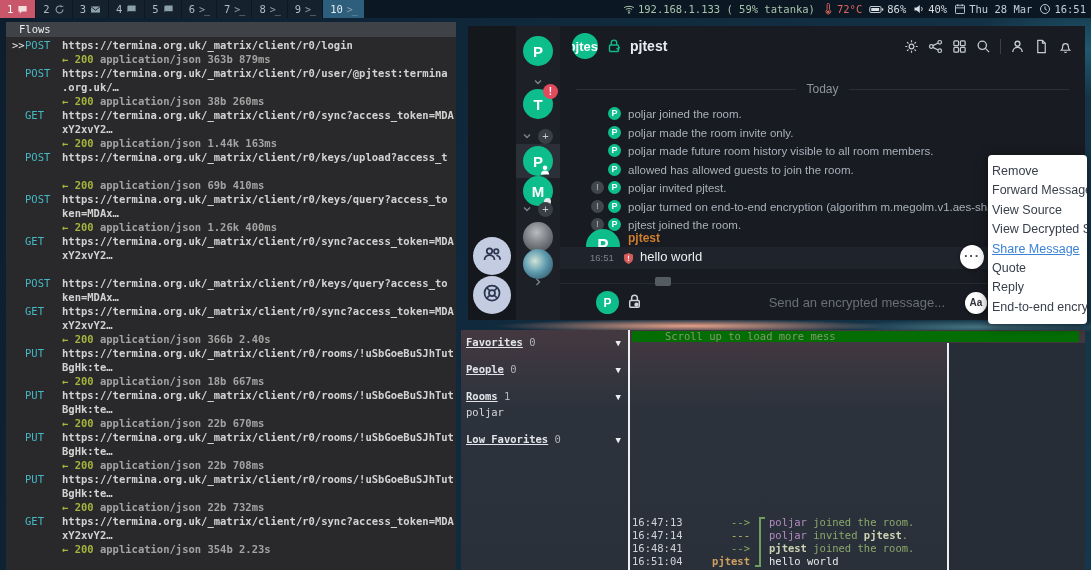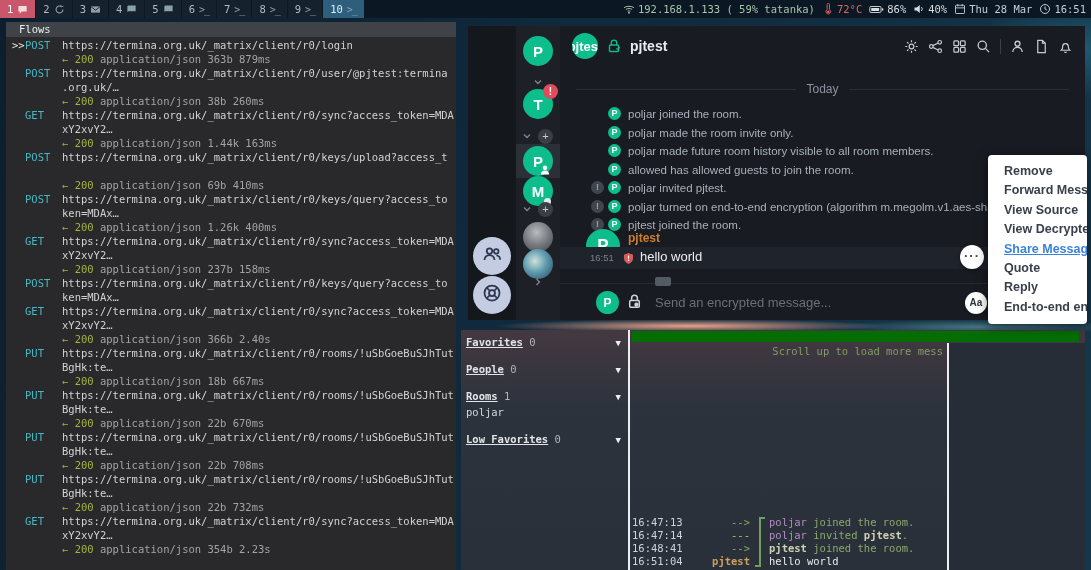--- a/index.html
+++ b/index.html
@@ -32,21 +32,21 @@
   .st-net{color:#a9c3ac;} .st-temp{color:#e0655f;} .st-batt{color:#d9dee3;}
   .st-vol{color:#d9dee3;} .st-date{color:#c3ced6;} .st-time{color:#c3ced6;}
 
   
   #mitm{position:absolute;left:6px;top:22px;width:450px;height:548px;background:#29292b;
     font-family:"DejaVu Sans Mono",monospace;font-size:10.5px;overflow:hidden;}
   .mitm-header{height:15px;line-height:15px;background:#3f4347;color:#ececec;padding-left:13px;margin-bottom:1px;}
   .mrow{display:flex;height:14px;line-height:14px;white-space:pre;}
   .mc1{flex:none;width:19px;padding-left:6px;color:#eaeaea;}
   .mc2{flex:none;width:37px;color:#45b8c4;}
-  .mc3{flex:1;overflow:hidden;color:#d2d2d2;}
+  .mc3{flex:1;overflow:hidden;color:#d2d2d2;font-weight:bold;}
   .m-arrow{color:#a6b33c;} .m-code{color:#a6b33c;} .m-meta{color:#a3a3a3;}
 
   
   #element{position:absolute;left:468px;top:26px;width:617px;height:294px;background:#181b21;display:flex;}
   #groupbar{flex:none;width:48px;background:#14171c;position:relative;}
   .gb-btn{position:absolute;left:5px;width:38px;height:38px;border-radius:50%;background:#c3cce1;
     display:flex;align-items:center;justify-content:center;color:#2b3550;}
   .gb-btn svg{width:20px;height:20px;}
   #rail{flex:none;width:44px;background:#1d2127;position:relative;}
   .av{position:absolute;left:7px;width:30px;height:30px;border-radius:50%;background:var(--element-green,#0ebd8c);
@@ -94,43 +94,43 @@
     color:#454a52;text-align:center;line-height:21px;font-size:13px;font-weight:700;letter-spacing:1px;
     box-shadow:0 1px 4px rgba(0,0,0,.45);}
   .composer{position:absolute;bottom:0;left:0;right:0;height:37px;border-top:1px solid #262b33;}
   .comp-pill{position:absolute;left:95px;top:-7px;width:16px;height:9px;background:#555b63;border-radius:2px;}
   .comp-avatar{position:absolute;left:36px;top:7px;width:23px;height:23px;border-radius:50%;
     background:var(--element-green,#0ebd8c);color:#fff;font-weight:700;font-size:12px;
     display:flex;align-items:center;justify-content:center;}
   .comp-lock{position:absolute;left:66px;top:9px;color:#cfd3d9;}
   .comp-lock svg{width:17px;height:17px;}
   .comp-input{position:absolute;left:95px;top:0;height:37px;line-height:37px;font-size:13px;color:#6b7076;width:290px;
-    white-space:nowrap;overflow:hidden;}
+    white-space:nowrap;overflow:hidden;text-align:right;}
   .fmt-btn{position:absolute;left:405px;top:8px;width:22px;height:22px;border-radius:50%;background:#fff;
     color:#2e333b;font-size:10px;font-weight:700;text-align:center;line-height:22px;box-shadow:0 1px 3px rgba(0,0,0,.4);}
   #ctx-menu{position:absolute;left:520px;top:129px;width:99px;background:#fff;border-radius:4px;
     box-shadow:0 2px 12px rgba(0,0,0,.5);padding:7px 0;overflow:hidden;z-index:5;}
-  .ctx-item{height:19.4px;line-height:19.4px;padding-left:16px;font-size:12.5px;color:#39404c;white-space:nowrap;font-weight:bold;}
+  .ctx-item{height:19.4px;line-height:19.4px;padding-left:4px;font-size:12.5px;color:#39404c;white-space:nowrap;}
   .ctx-item.hl{color:var(--link-blue,#3a83d8);text-decoration:underline;}
 
   
   #gomuks{position:absolute;left:461px;top:330px;width:624px;height:240px;
     background:linear-gradient(180deg, rgba(96,62,66,.45) 0px, rgba(43,49,59,0) 75px),
                linear-gradient(180deg,#2e343e 0%,#2a303a 100%);
     font-family:"DejaVu Sans Mono",monospace;font-size:10.5px;color:#d8dce0;overflow:hidden;}
   #gx-side{position:absolute;left:0;top:0;width:167px;height:100%;padding-top:5px;}
   .gx-sec{position:relative;margin-bottom:13px;padding-left:5px;height:14px;line-height:14px;}
   .gx-name{font-weight:700;text-decoration:underline;color:#e2e5e8;}
   .gx-count{color:#b0b5ba;}
   .gx-tri{position:absolute;right:7px;top:1px;font-size:9px;color:#eceef0;}
   .gx-item{position:relative;margin-top:-11px;margin-bottom:13px;padding-left:5px;height:14px;line-height:14px;color:#d4d8db;}
   #gx-vline1{position:absolute;left:167px;top:0;width:2px;height:100%;background:#eceff1;}
   #gx-main{position:absolute;left:169px;top:0;right:0;height:100%;}
   .gx-greenbar{position:absolute;left:2px;right:6px;top:1px;height:11px;background:var(--gomuks-bar-green,#046e04);}
-  .gx-banner{position:absolute;top:15px;left:0;width:313px;text-align:right;color:#7e9e68;white-space:nowrap;overflow:hidden;}
+  .gx-banner{position:absolute;top:0;left:0;width:313px;color:#7e9e68;white-space:nowrap;overflow:hidden;padding-left:35px;}
   #gx-log{position:absolute;left:0;top:186px;width:315px;}
   .gx-line{display:flex;height:13px;line-height:13px;white-space:pre;}
   .gx-time{flex:none;width:64px;padding-left:2px;color:#cfd4d8;}
   .gx-label{flex:none;width:56px;text-align:right;}
   .gx-msg{flex:1;margin-left:19px;overflow:hidden;}
   #gx-bar{position:absolute;left:129px;top:187px;height:50px;width:2px;background:#6f9f5f;}
   #gx-bar::before{content:"";position:absolute;left:0;top:0;width:6px;height:2px;background:#6f9f5f;}
   #gx-bar::after{content:"";position:absolute;right:0;bottom:0;width:6px;height:2px;background:#6f9f5f;}
   .s-purple{color:#b48ac2;} .s-green{color:#8aa86a;} .s-boldgreen{color:#cdd3b2;font-weight:700;}
   .s-white{color:#e8eaec;} .l-green{color:#87af5f;} .l-yellow{color:#c2c25f;} .l-orange{color:#cfa05f;font-weight:700;}
@@ -250,21 +250,21 @@
         <div class="mrow"><span class="mc1"></span><span class="mc2"></span><span class="mc3">xY2xvY2…</span></div>
         <div class="mrow"><span class="mc1"></span><span class="mc2"></span><span class="mc3"><span class="m-arrow">← </span><span class="m-code">200</span> <span class="m-meta">application/json 1.44k 163ms</span></span></div>
         <div class="mrow"><span class="mc1"></span><span class="mc2">POST</span><span class="mc3">https://termina.org.uk/_matrix/client/r0/keys/upload?access_t</span></div>
         <div class="mrow"><span class="mc1"></span><span class="mc2"></span></div>
         <div class="mrow"><span class="mc1"></span><span class="mc2"></span><span class="mc3"><span class="m-arrow">← </span><span class="m-code">200</span> <span class="m-meta">application/json 69b 410ms</span></span></div>
         <div class="mrow"><span class="mc1"></span><span class="mc2">POST</span><span class="mc3">https://termina.org.uk/_matrix/client/r0/keys/query?access_to</span></div>
         <div class="mrow"><span class="mc1"></span><span class="mc2"></span><span class="mc3">ken=MDAx…</span></div>
         <div class="mrow"><span class="mc1"></span><span class="mc2"></span><span class="mc3"><span class="m-arrow">← </span><span class="m-code">200</span> <span class="m-meta">application/json 1.26k 400ms</span></span></div>
         <div class="mrow"><span class="mc1"></span><span class="mc2">GET</span><span class="mc3">https://termina.org.uk/_matrix/client/r0/sync?access_token=MDA</span></div>
         <div class="mrow"><span class="mc1"></span><span class="mc2"></span><span class="mc3">xY2xvY2…</span></div>
-        <div class="mrow"><span class="mc1"></span><span class="mc2"></span><span class="mc3"><span class="m-arrow">← </span><span class="m-code">200</span> <span class="m-meta">application/json 237b 158ms</span></span></div>
+        <div class="mrow"><span class="mc1"></span><span class="mc2"></span></div>
         <div class="mrow"><span class="mc1"></span><span class="mc2">POST</span><span class="mc3">https://termina.org.uk/_matrix/client/r0/keys/query?access_to</span></div>
         <div class="mrow"><span class="mc1"></span><span class="mc2"></span><span class="mc3">ken=MDAx…</span></div>
         <div class="mrow"><span class="mc1"></span><span class="mc2">GET</span><span class="mc3">https://termina.org.uk/_matrix/client/r0/sync?access_token=MDA</span></div>
         <div class="mrow"><span class="mc1"></span><span class="mc2"></span><span class="mc3">xY2xvY2…</span></div>
         <div class="mrow"><span class="mc1"></span><span class="mc2"></span><span class="mc3"><span class="m-arrow">← </span><span class="m-code">200</span> <span class="m-meta">application/json 366b 2.40s</span></span></div>
         <div class="mrow"><span class="mc1"></span><span class="mc2">PUT</span><span class="mc3">https://termina.org.uk/_matrix/client/r0/rooms/!uSbGoeBuSJhTut</span></div>
         <div class="mrow"><span class="mc1"></span><span class="mc2"></span><span class="mc3">BgHk:te…</span></div>
         <div class="mrow"><span class="mc1"></span><span class="mc2"></span><span class="mc3"><span class="m-arrow">← </span><span class="m-code">200</span> <span class="m-meta">application/json 18b 667ms</span></span></div>
         <div class="mrow"><span class="mc1"></span><span class="mc2">PUT</span><span class="mc3">https://termina.org.uk/_matrix/client/r0/rooms/!uSbGoeBuSJhTut</span></div>
         <div class="mrow"><span class="mc1"></span><span class="mc2"></span><span class="mc3">BgHk:te…</span></div>

